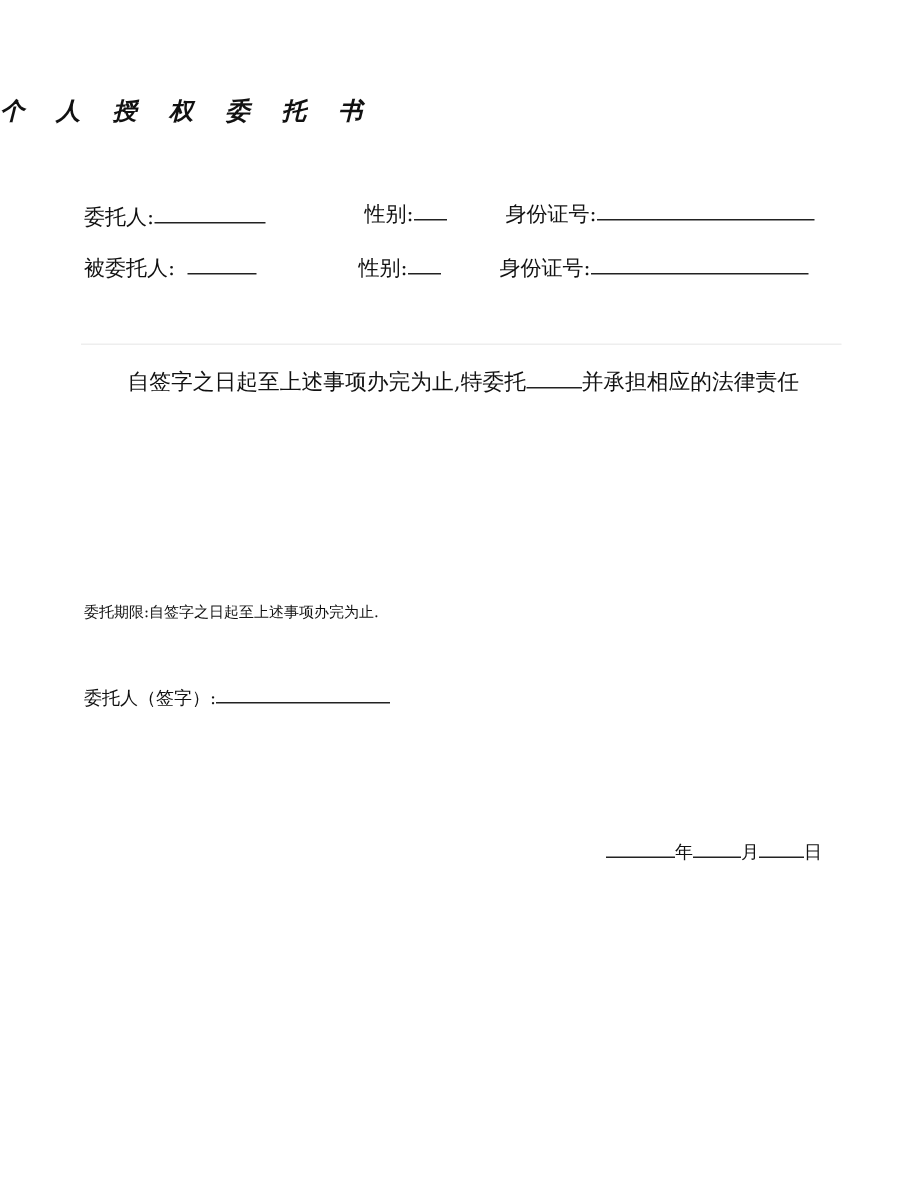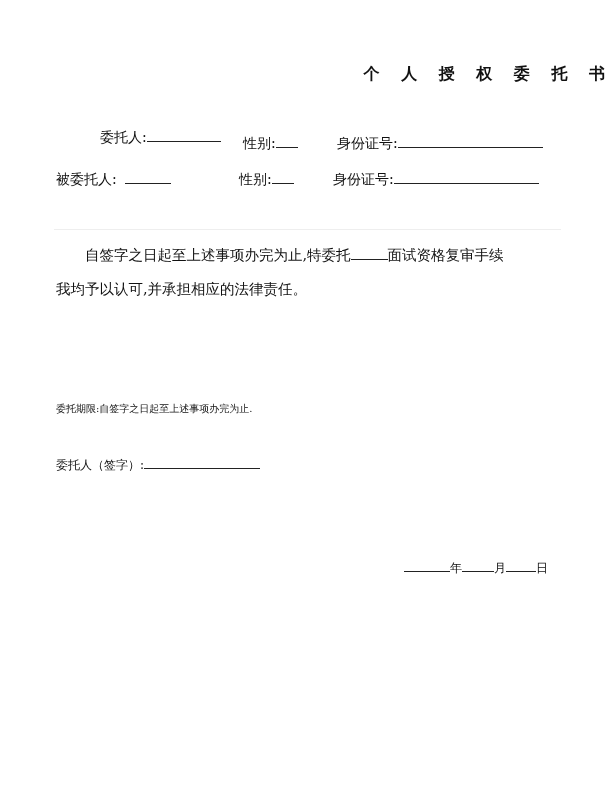--- a/index.html
+++ b/index.html
@@ -1,33 +1,33 @@
 <!DOCTYPE html>
 <html><head>
 <meta charset="utf-8">
 <style>
   html, body { margin:0; padding:0; background:#ffffff; }
   body { width:613px; height:795px; position:relative; overflow:hidden;
          font-family:"DejaVu Serif","Liberation Serif",serif; color:#111; }
   .abs { position:absolute; white-space:nowrap; }
-  .title { top:64px; left:0; width:613px; text-align:right; font-family:"DejaVu Sans","Liberation Sans",sans-serif;
-           font-weight:bold; font-size:16px; letter-spacing:8px; }
+  .title { top:64px; left:0; width:613px; text-align:left; font-family:"DejaVu Sans","Liberation Sans",sans-serif;
+           font-weight:bold; font-size:16px; letter-spacing:8px;font-style:italic; }
   .field { font-size:14px; line-height:18px; }
   .blank { display:inline-block; border-bottom:1px solid #222; height:12px; vertical-align:baseline; }
   .divider { position:absolute; left:54px; top:229px; width:507px; height:1px; background:#eeeeee; }
   .para { position:absolute; left:56px; top:238px; width:510px; font-size:14.5px; line-height:34px; }
   .para p { margin:0; }
   .indent { padding-left:29px; }
 </style>
 </head>
 <body>
 
 <div class="abs title">个 人 授 权 委 托 书</div>
 
-<div class="abs field" style="left:56px; top:128px;margin-left:44px;">
+<div class="abs field" style="left:56px; top:136px;">
   <span>委托人:</span><span class="blank" style="width:74px;"></span>
 </div>
 <div class="abs field" style="left:243px; top:134px;">
   <span>性别:</span><span class="blank" style="width:22px;"></span>
 </div>
 <div class="abs field" style="left:337px; top:134px;">
   <span>身份证号:</span><span class="blank" style="width:145px;"></span>
 </div>
 
 <div class="abs field" style="left:56px; top:170px;">
@@ -36,22 +36,21 @@
 <div class="abs field" style="left:239px; top:170px;">
   <span>性别:</span><span class="blank" style="width:22px;"></span>
 </div>
 <div class="abs field" style="left:333px; top:170px;">
   <span>身份证号:</span><span class="blank" style="width:145px;"></span>
 </div>
 
 <div class="divider"></div>
 
 <div class="para">
-  <p class="indent"><span>自签字之日起至上述事项办完为止,特委托</span><span class="blank" style="width:37px;"></span><span>面试资格复审手续</span></p>
-  <p>我均予以认可,并承担相应的法律责任。</p>
+  <p class="indent"><span>自签字之日起至上述事项办完为止,特委托</span><span class="blank" style="width:37px;"></span><span>并承担相应的法律责任</span></p>
 </div>
 
 <div class="abs field" style="left:56px; top:400px; font-size:10px;">委托期限:自签字之日起至上述事项办完为止.</div>
 
 <div class="abs field" style="left:56px; top:456px; font-size:12px;">
   <span>委托人（签字）:</span><span class="blank" style="width:116px;"></span>
 </div>
 
 <div class="abs field" style="left:404px; top:559px; font-size:12px;">
   <span class="blank" style="width:46px;"></span><span>年</span><span class="blank" style="width:32px;"></span><span>月</span><span class="blank" style="width:30px;"></span><span>日</span>

